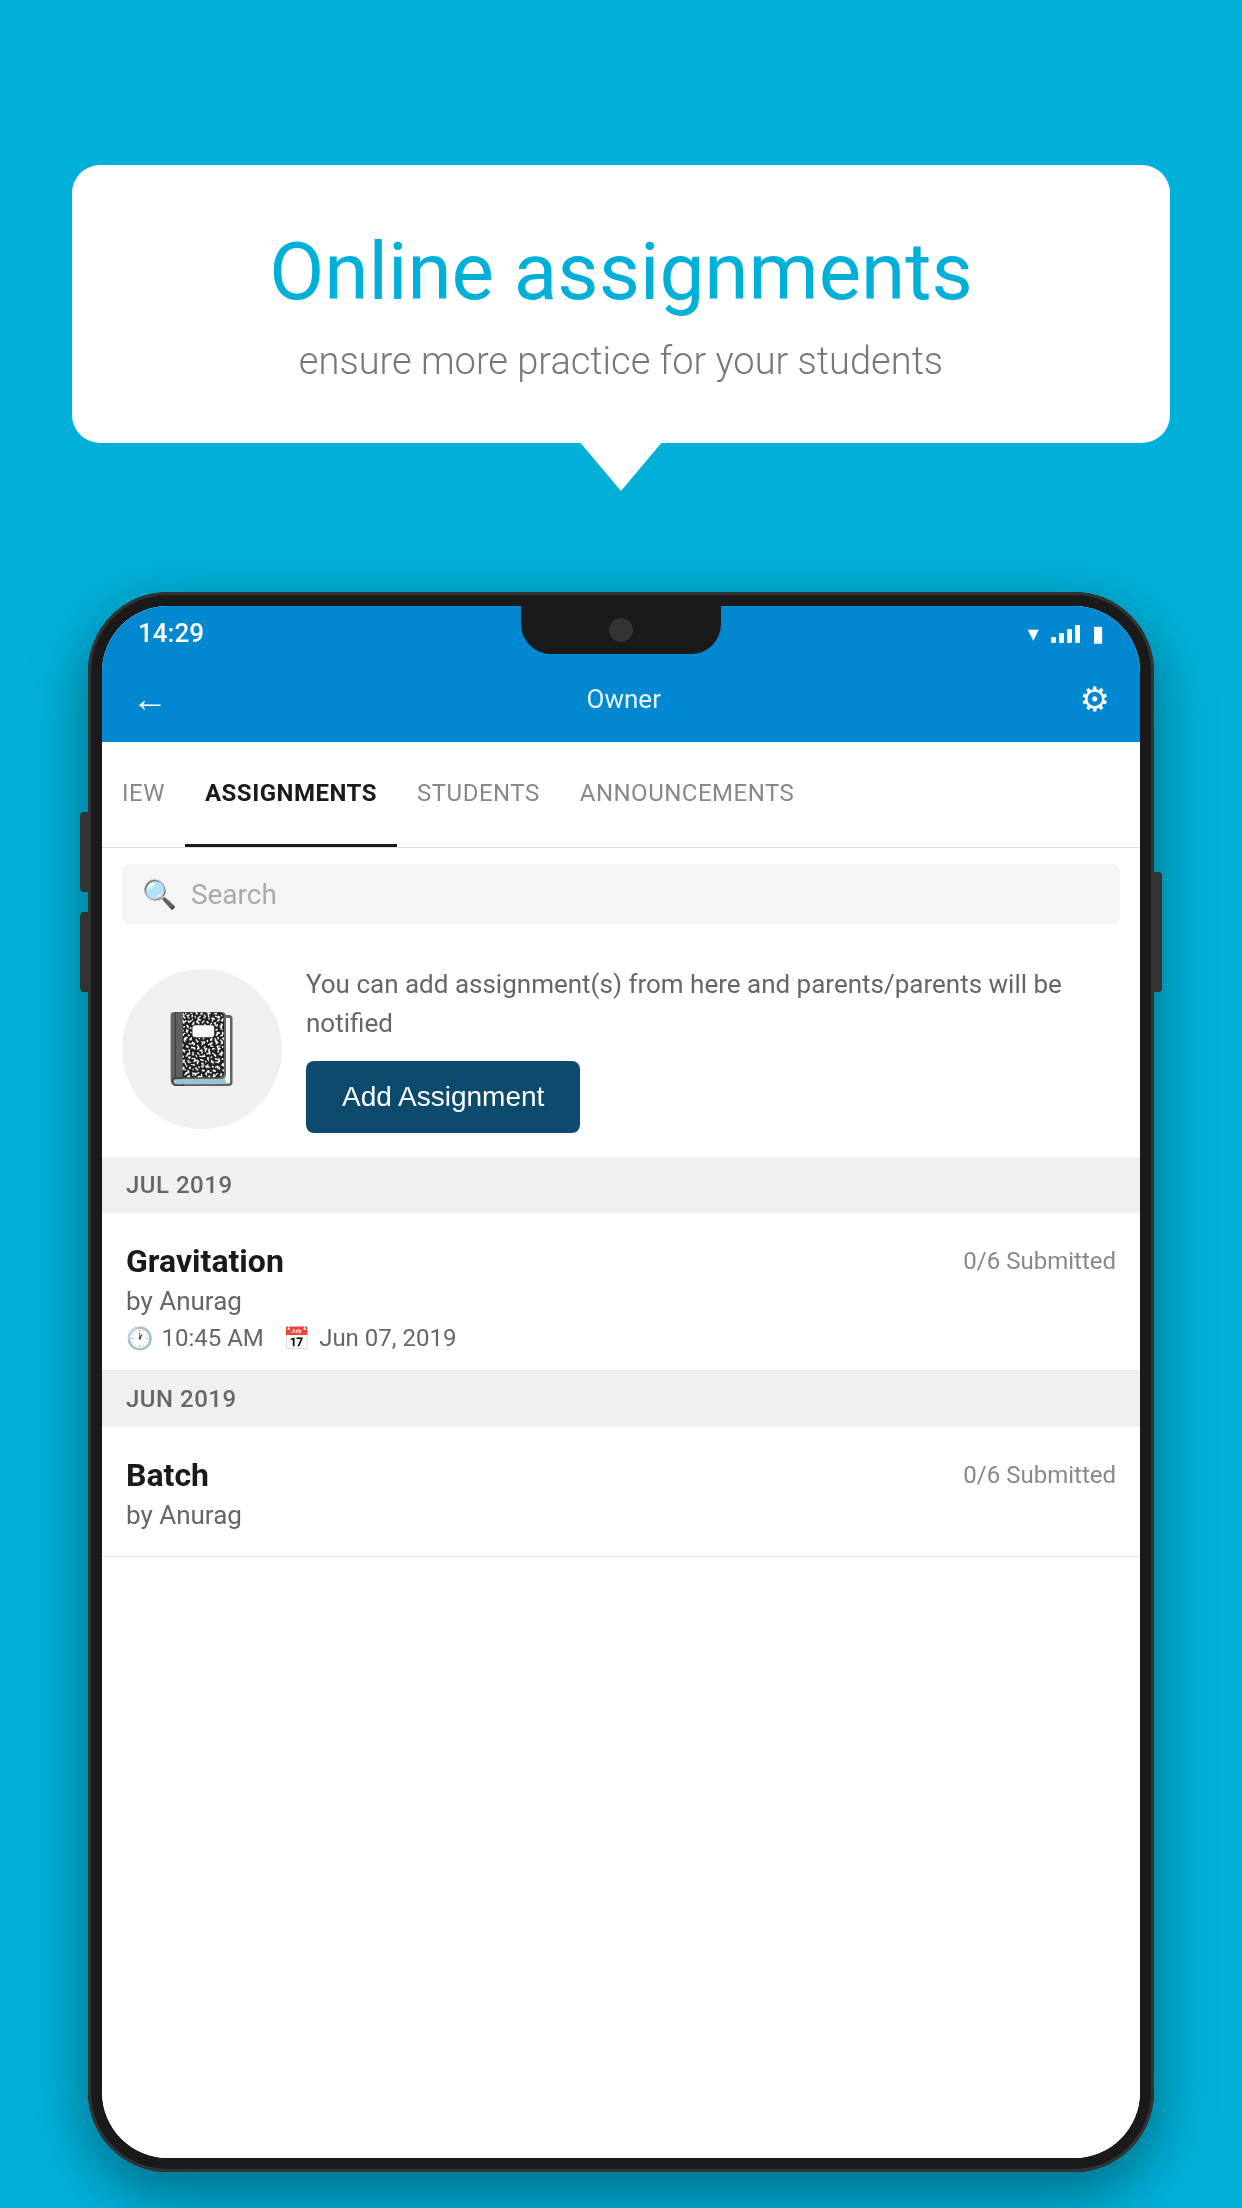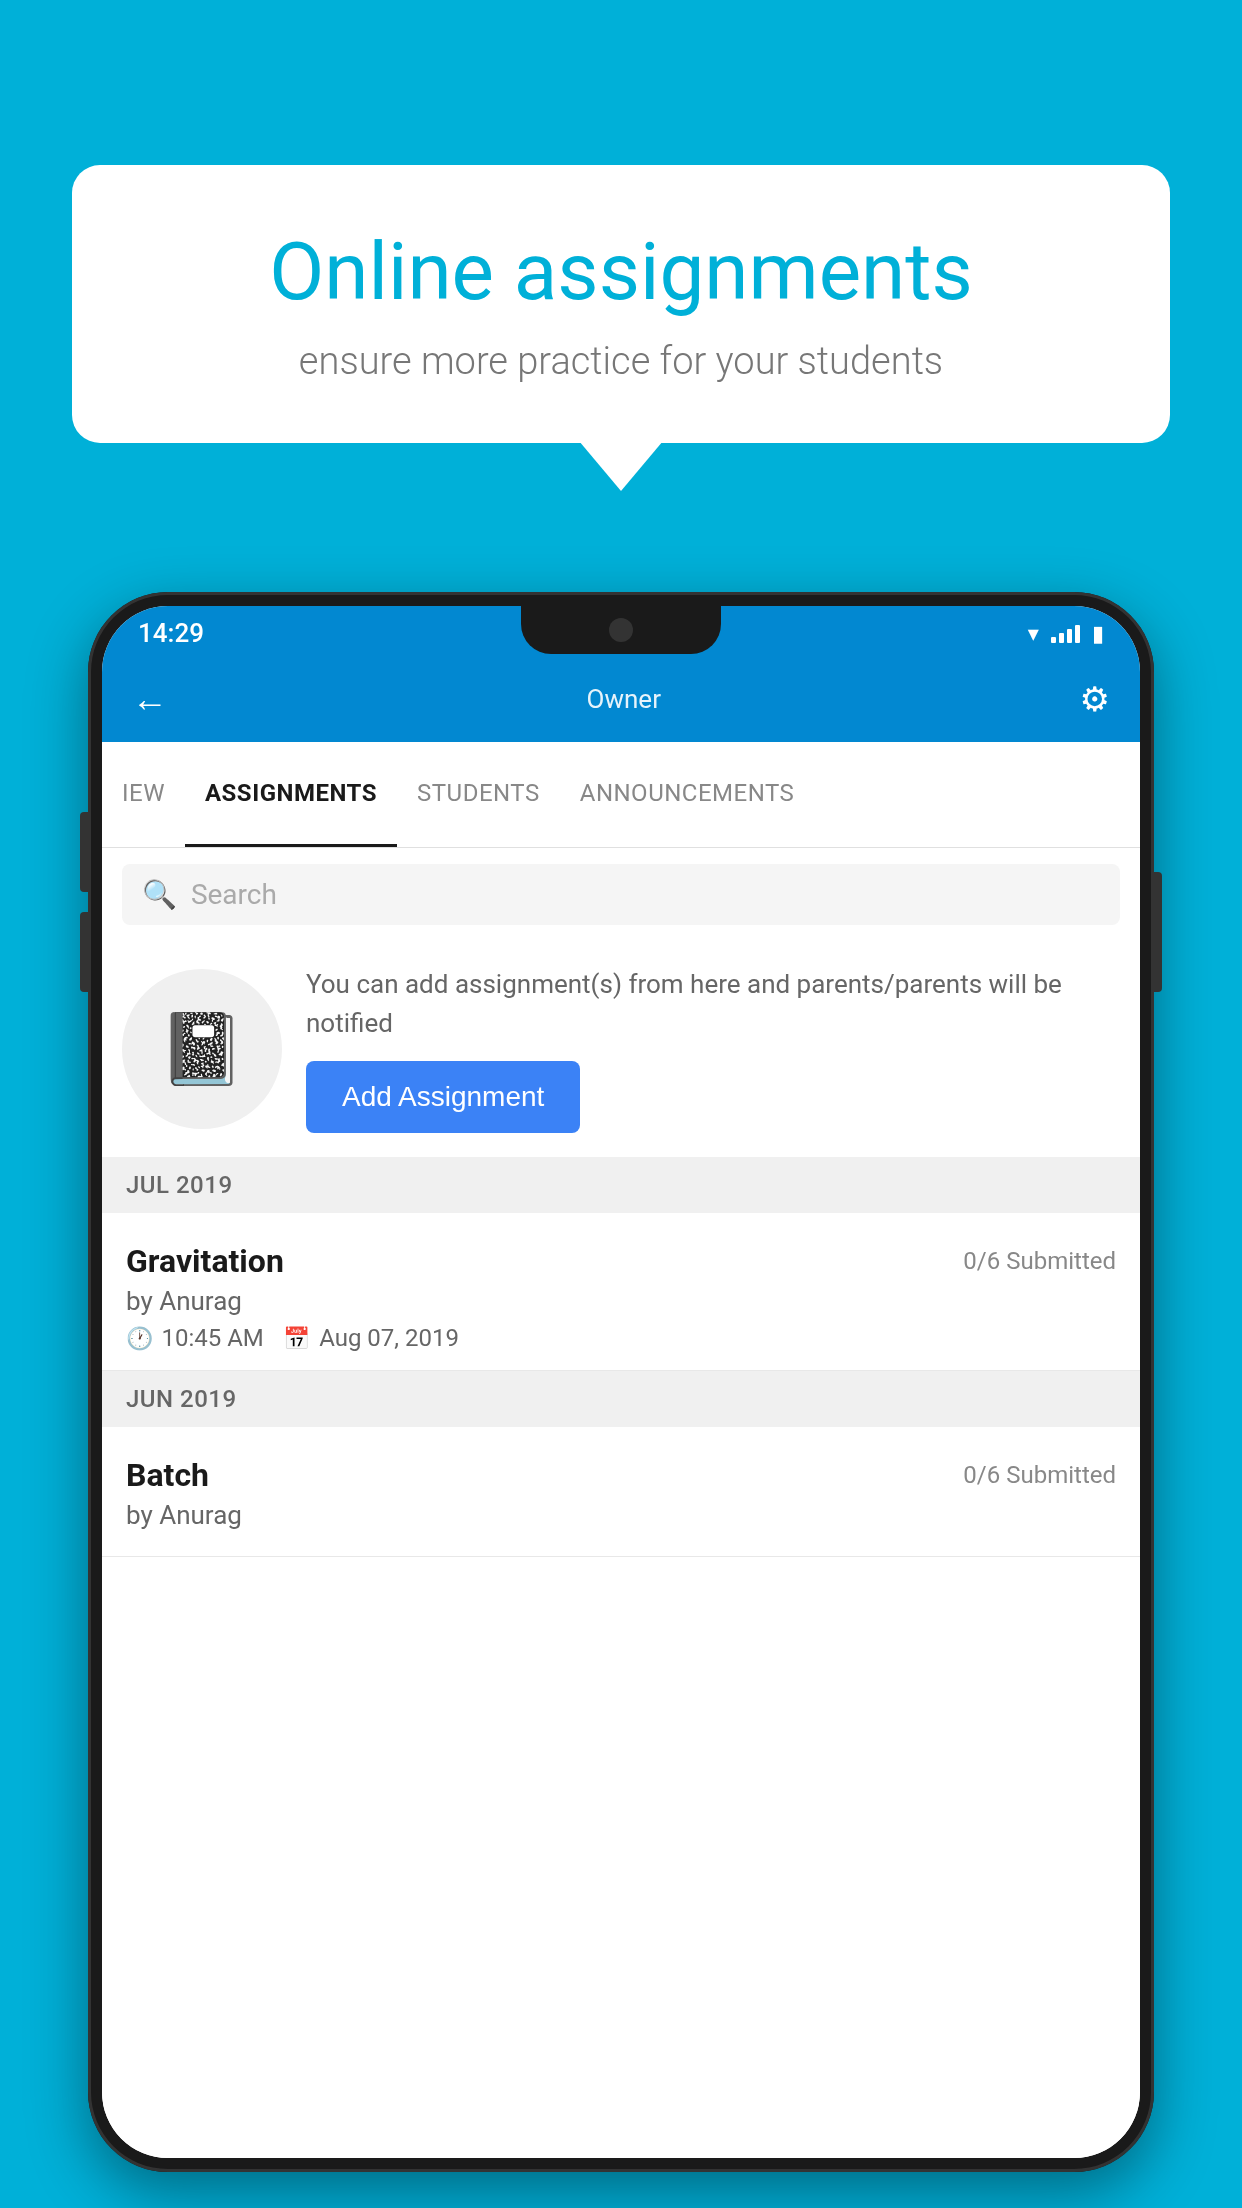--- a/index.html
+++ b/index.html
@@ -303,21 +303,21 @@
     }
 
     .promo-text {
       font-size: 26px;
       color: #666;
       line-height: 1.5;
       margin-bottom: 18px;
     }
 
     .add-assignment-btn {
-      background: #3b82f6;
+      background: #0c4a6e;
       color: white;
       border: none;
       border-radius: 8px;
       padding: 20px 36px;
       font-size: 28px;
       font-weight: 500;
       cursor: pointer;
     }
 
     
@@ -460,21 +460,21 @@
             <span class="assignment-submitted">0/6 Submitted</span>
           </div>
           <div class="assignment-by">by Anurag</div>
           <div class="assignment-meta">
             <div class="meta-item">
               <span class="meta-icon">🕐</span>
               <span>10:45 AM</span>
             </div>
             <div class="meta-item">
               <span class="meta-icon">📅</span>
-              <span>Aug 07, 2019</span>
+              <span>Jun 07, 2019</span>
             </div>
           </div>
         </div>
 
         <div class="section-header">
           <span>JUN 2019</span>
         </div>
         <div class="assignment-item">
           <div class="assignment-row1">
             <span class="assignment-title">Batch</span>

